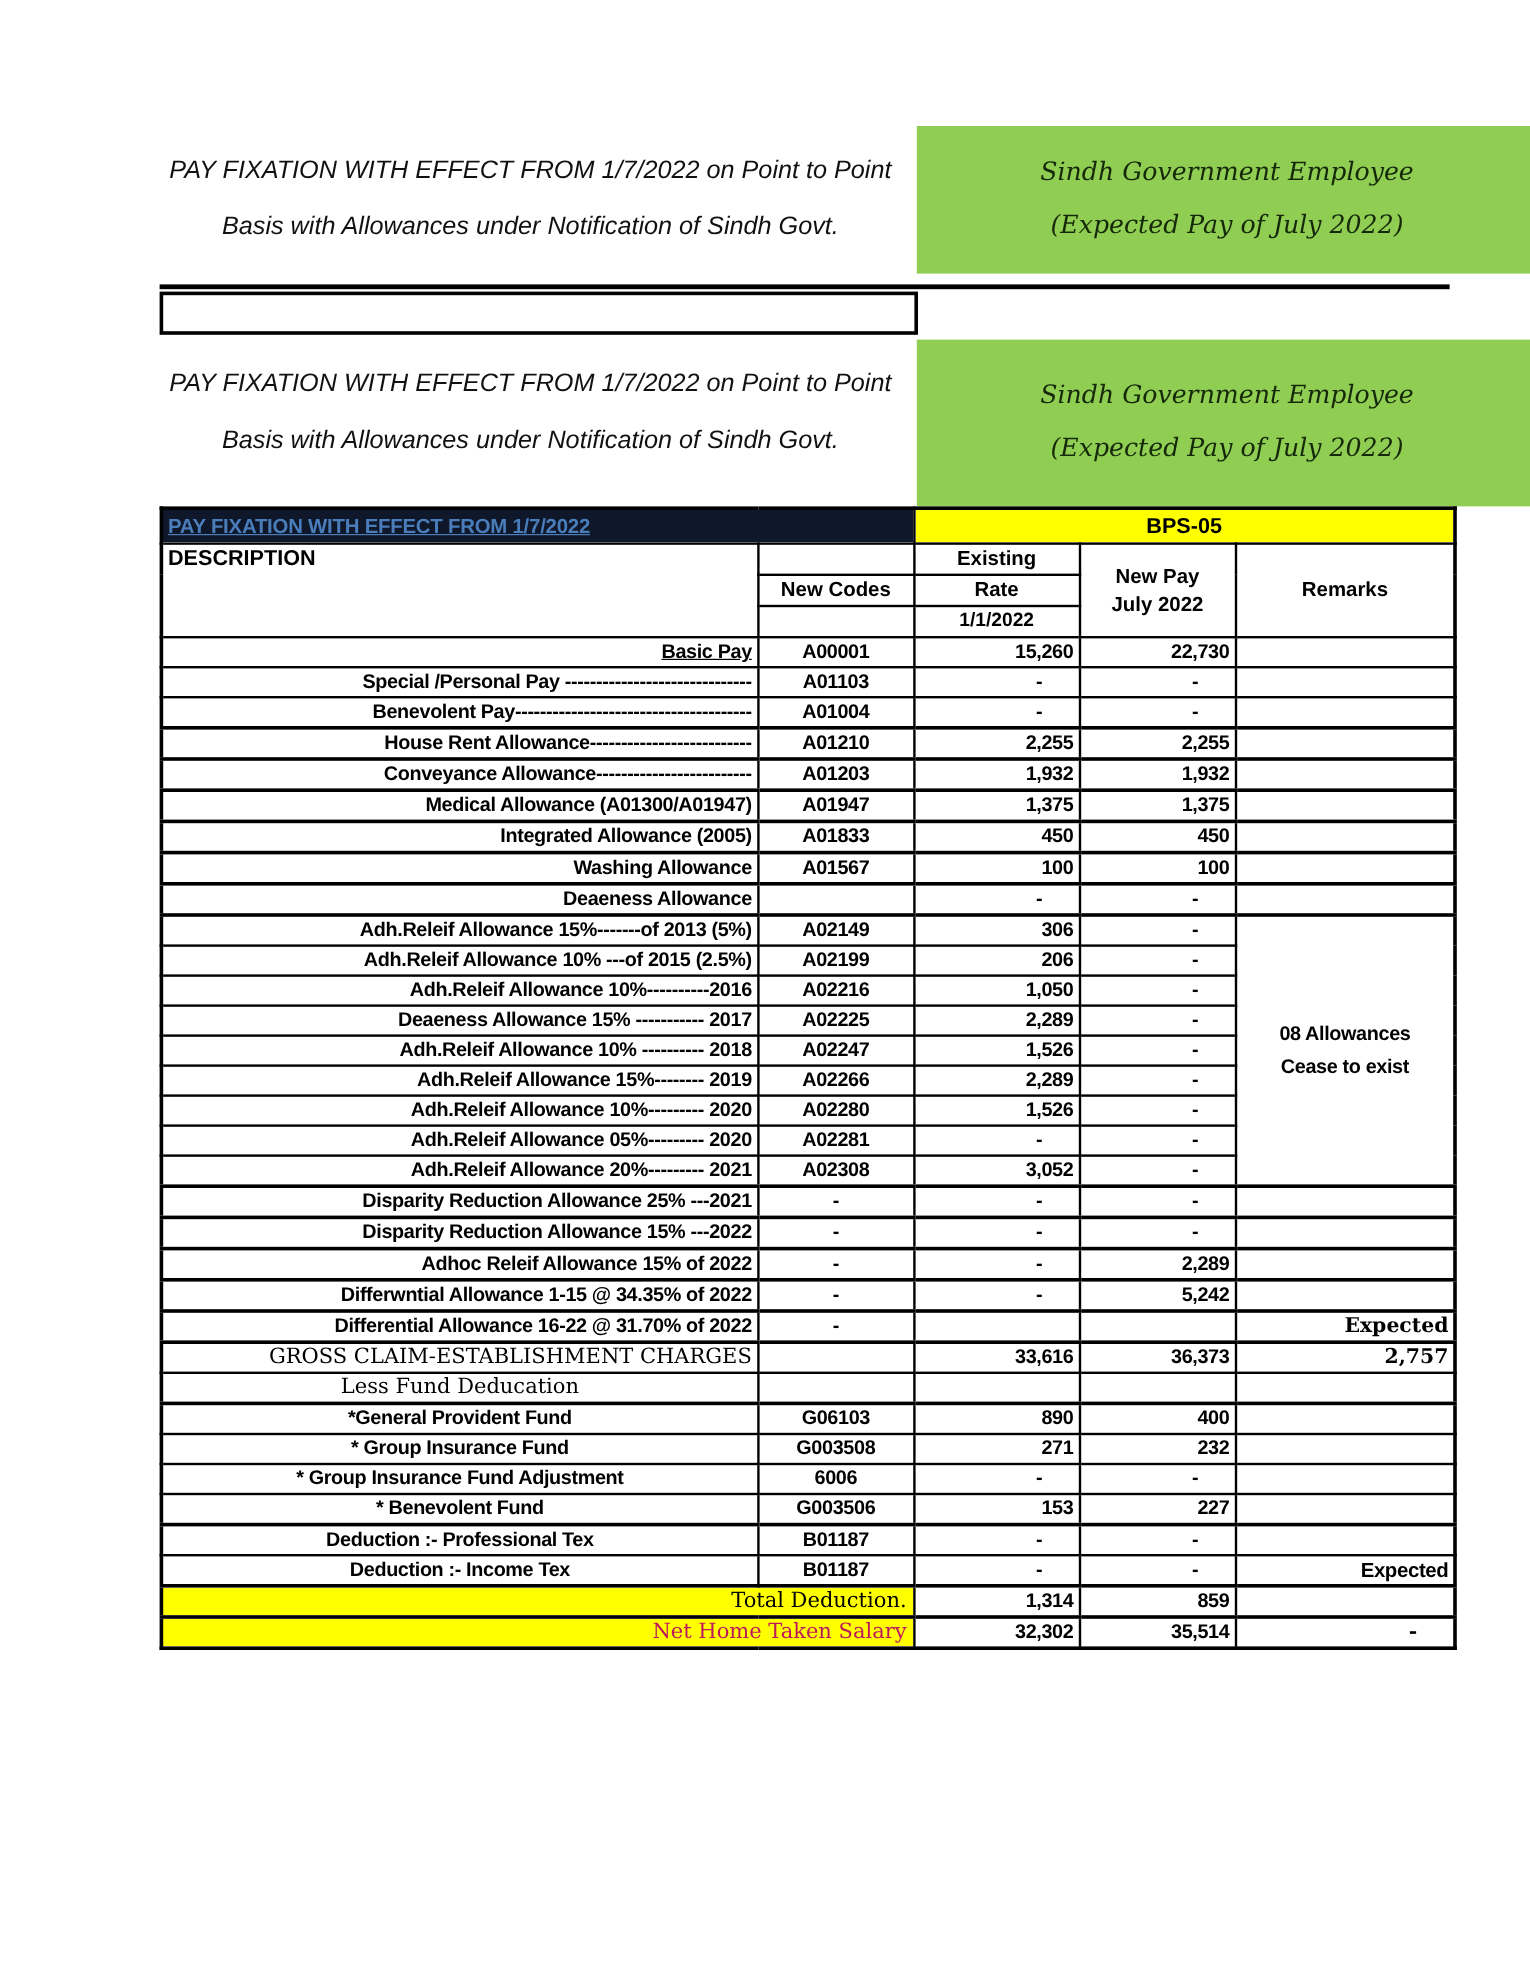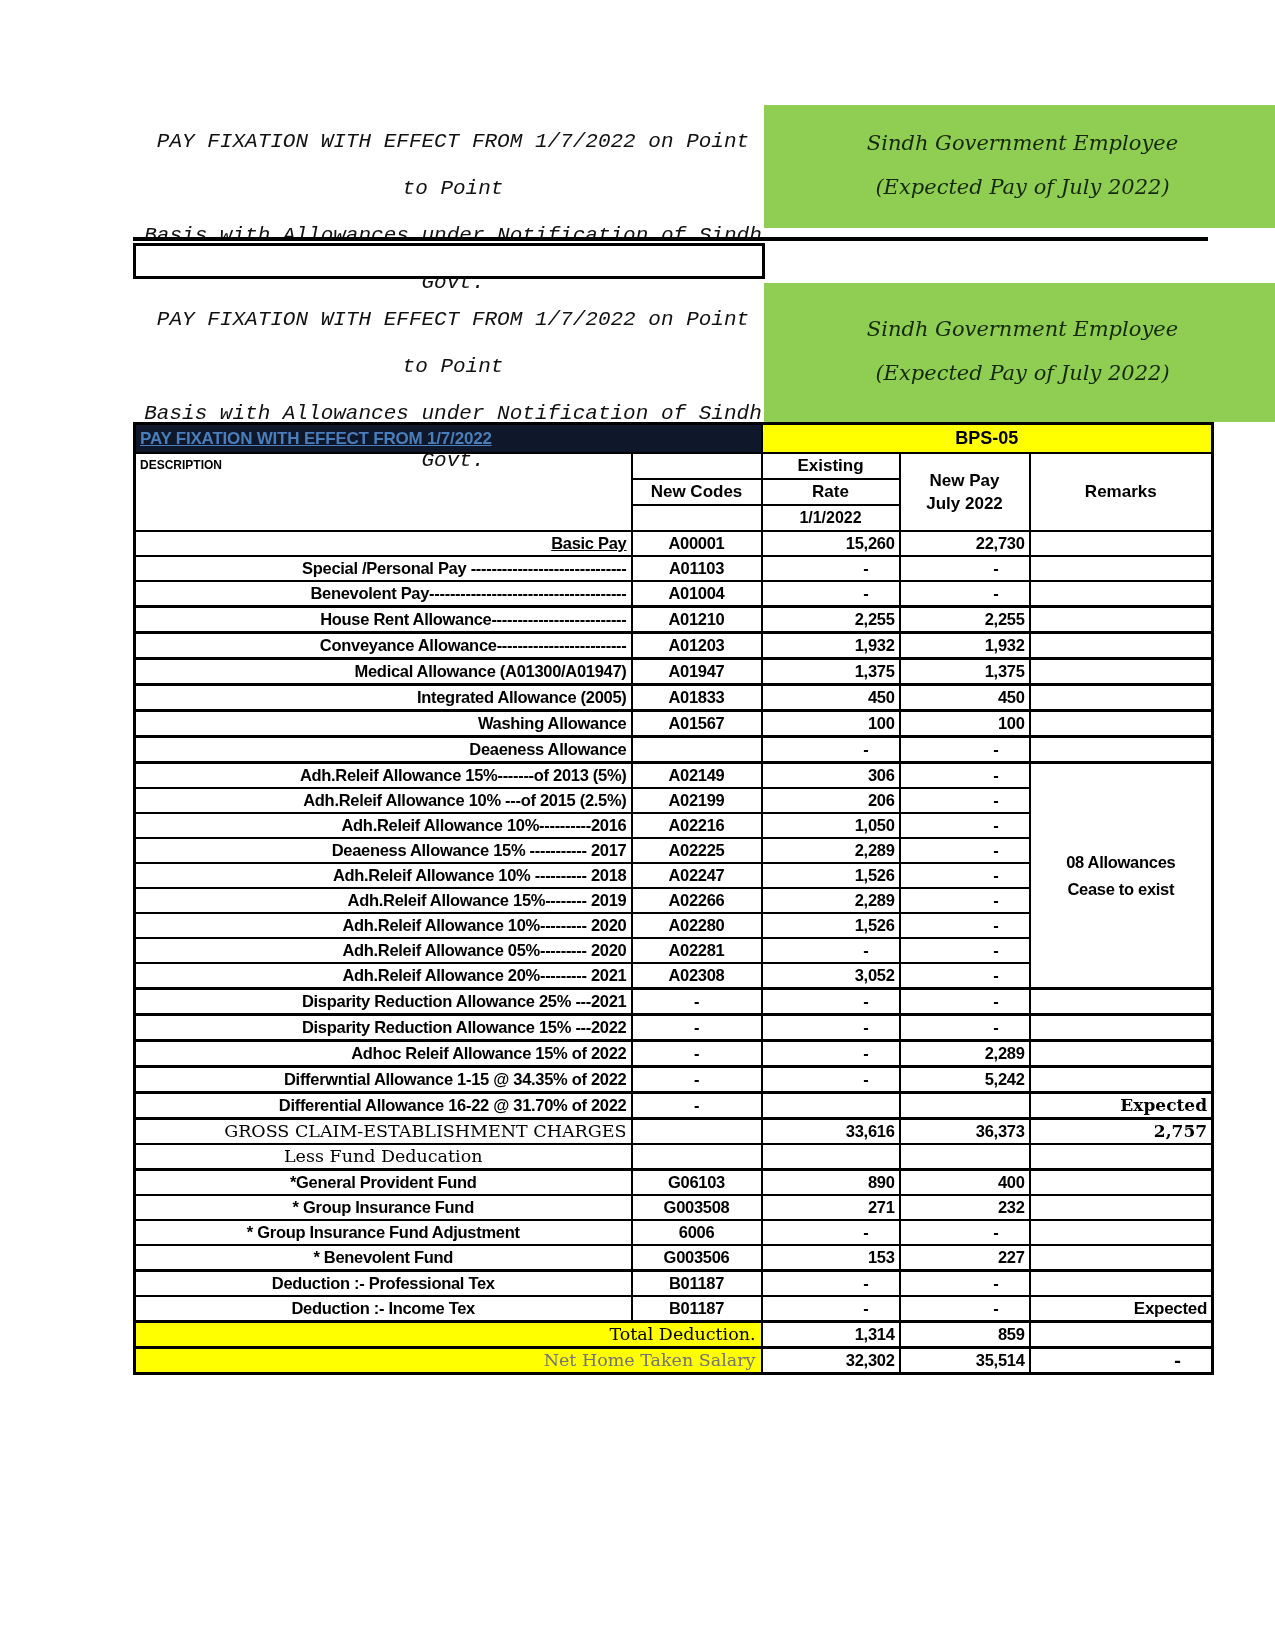--- a/index.html
+++ b/index.html
@@ -1,21 +1,21 @@
 <!DOCTYPE html>
 <html><head>
 <meta charset="utf-8">
 <style>
   html,body{margin:0;padding:0;background:#ffffff;}
   .page{position:relative;width:1275px;height:1650px;background:#ffffff;
         font-family:"Liberation Sans",sans-serif;overflow:hidden;}
 
   
-  .title-block{position:absolute;left:138px;width:630px;text-align:center;
-        font-family:Liberation Mono, monospace;font-style:italic;font-size:21px;color:#111;}
+  .title-block{position:absolute;left:127px;width:630px;text-align:center;
+        font-family:Liberation Sans, sans-serif;font-style:italic;font-size:21px;color:#111;}
   .title-block div{line-height:47px;}
   .t1{top:118px;}
   .t2{top:296px;}
   .green-box{position:absolute;left:764px;width:517px;background:#8fce52;text-align:center;
         font-family:"DejaVu Serif",serif;font-style:italic;font-size:21px;color:#15290a;}
   .green-box div{line-height:44px;}
   .g1{top:105px;height:123px;padding-top:16px;box-sizing:border-box;}
   .g2{top:283px;height:139px;padding-top:24px;box-sizing:border-box;}
   .divider{position:absolute;left:133px;top:237px;width:1075px;height:4px;background:#000;}
   .empty-box{position:absolute;left:133px;top:243px;width:626px;height:30px;
@@ -25,33 +25,33 @@
   table.paytable{position:absolute;left:133px;top:422px;width:1078px;
         border-collapse:collapse;table-layout:fixed;border:3px solid #000;}
   table.paytable td{border:2px solid #000;padding:0 4px;overflow:hidden;white-space:nowrap;
         font-family:"Liberation Sans",sans-serif;color:#000;}
   tr.bpsrow td{height:27px;}
   .linkcell{background:#0f172a;vertical-align:middle;}
   .link{font-weight:bold;font-size:17px;color:#4a7ebb;text-decoration:underline;letter-spacing:-0.2px;}
   .bps{background:#ffff00;text-align:center;font-weight:bold;font-size:18px;}
 
   td.h{font-weight:bold;font-size:17px;text-align:center;height:24px;line-height:22px;}
-  td.desc-h{text-align:left;vertical-align:top;font-size:12px;padding-top:2px;}
+  td.desc-h{text-align:left;vertical-align:top;font-size:18px;padding-top:2px;}
   td.newpay-h div{line-height:23px;}
   td.rate-date{font-family:"DejaVu Serif",serif;font-size:16px;font-weight:bold;}
 
   tr.datarow td{height:23px;line-height:21px;font-weight:bold;font-size:16.5px;letter-spacing:-0.3px;}
   tr.thick td{border-top:3px solid #000;}
   td.c-desc{text-align:right;}
   td.c-desc.center{text-align:center;}
   td.c-desc.right{text-align:right;padding-right:5px;}
   td.c-desc.serif{font-family:"DejaVu Serif",serif;font-weight:normal;font-size:17.5px;letter-spacing:0;}
   td.c-desc.underline{text-decoration:underline;}
   td.c-desc.yellow{background:#ffff00;}
-  td.c-desc.green-text{color:#737373;margin-top:26px;}
+  td.c-desc.green-text{color:#be185d;margin-top:26px;}
   td.c-code{text-align:center;}
   td.c-num{text-align:right;padding-right:12px;}
   td.c-num.dash{padding-right:30px;}
   td.c-remark{text-align:right;padding-right:8px;font-weight:bold;}
   td.c-remark.serif-bold{font-family:"DejaVu Serif",serif;font-size:17px;letter-spacing:0;}
   td.c-remark.sans-bold{font-family:"Liberation Sans",sans-serif;font-size:17px;}
   td.c-remark.dash{padding-right:30px;}
   td.c-remark-merged{font-family:"DejaVu Serif",serif;font-weight:bold;font-size:18px;
         text-align:center;vertical-align:middle;white-space:normal;letter-spacing:0;}
   td.c-remark-merged div{line-height:27px;}

